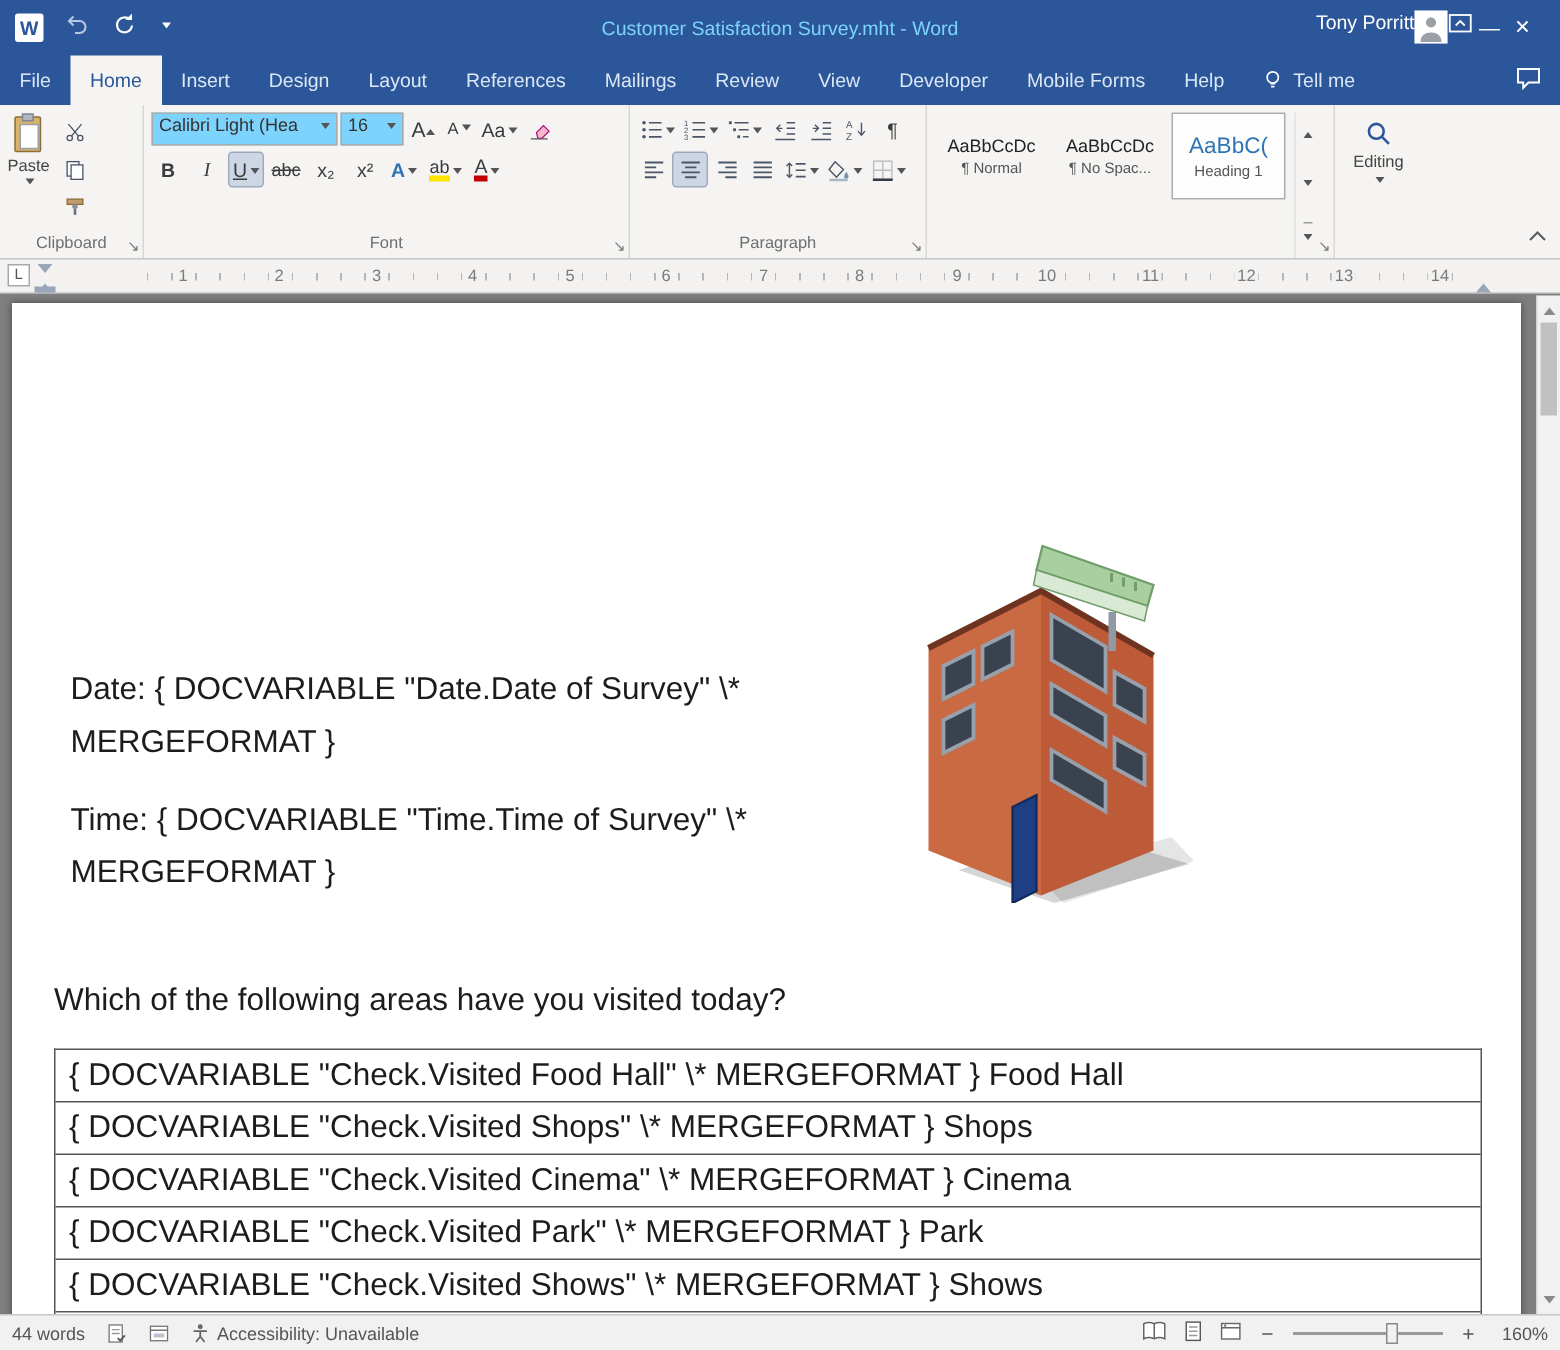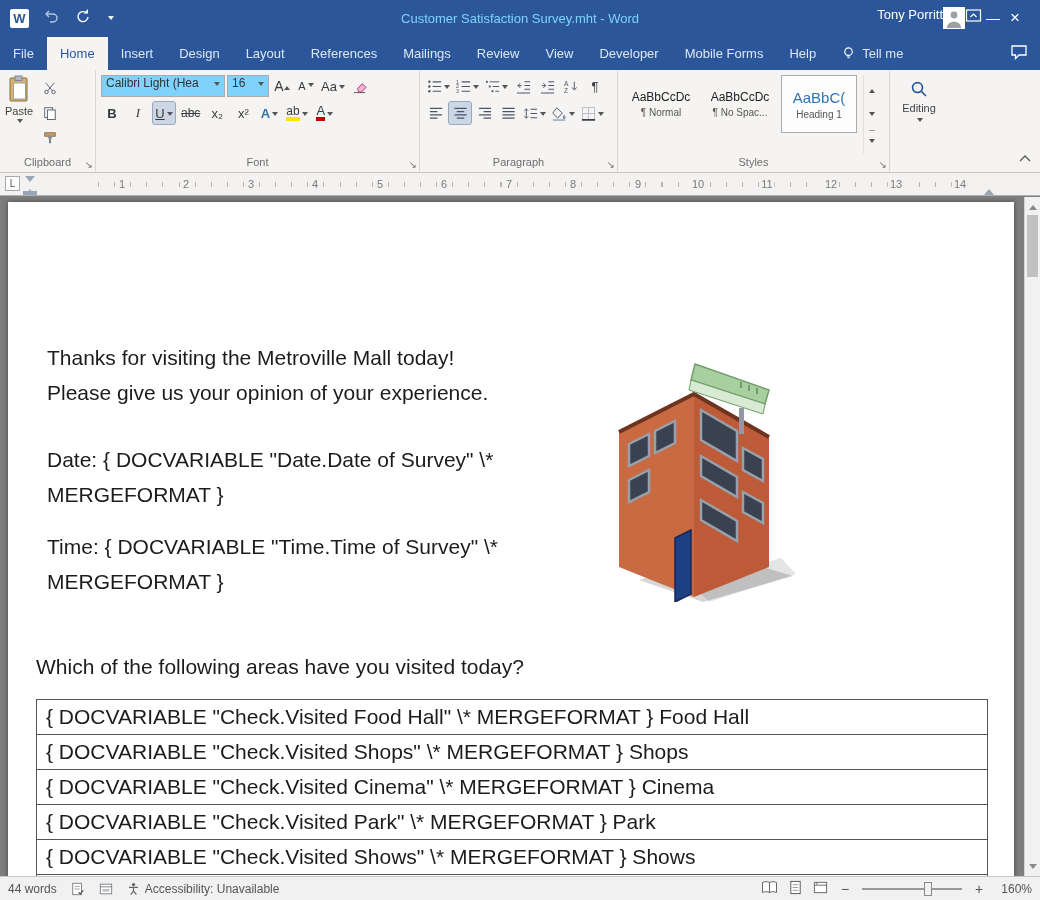--- a/index.html
+++ b/index.html
@@ -387,21 +387,20 @@
       <div class="stylecard selected">
         <span class="sprev h1">AaBbC(</span>
         <span class="sname">Heading 1</span>
       </div>
       <div class="sstrip">
         <span><span class="tri-up-s"></span></span>
         <span><span class="tri-down" style="margin:0;"></span></span>
         <span style="border-top:1px solid #999;padding-top:1px;"><span class="tri-down" style="margin:0;"></span></span>
       </div>
     </div>
-    <div class="glabel">Styles</div>
     <span class="dl">↘</span>
   </div>
 
   <div class="rgroup" style="width:58px;border-right:none;">
     <div class="gcontent" style="flex-direction:column;align-items:center;gap:4px;padding-top:10px;">
       <svg width="18" height="18" viewBox="0 0 16 16">
           <circle cx="6.7" cy="6.7" r="4.4" fill="none" stroke="#2b579a" stroke-width="1.5"></circle>
           <path d="M10.2 10.2 14.2 14.2" stroke="#2b579a" stroke-width="1.5"></path>
         </svg>
       <span style="font-size:11px;color:#444;">Editing</span>
@@ -438,24 +437,20 @@
   <span class="rnum" style="left:767px;">11</span>
   <span class="rnum" style="left:831px;">12</span>
   <span class="rnum" style="left:896px;">13</span>
   <span class="rnum" style="left:960px;">14</span>
 </div>
 
 <div class="docarea">
   <div class="page">
 
 
-    <div class="doc-p p-intro">
-      <div>Thanks for visiting the Metroville Mall today!</div>
-      <div>Please give us your opinion of your experience.</div>
-    </div>
 
     <div class="doc-p p-date">Date: { DOCVARIABLE "Date.Date of Survey" \* MERGEFORMAT }</div>
     <div class="doc-p p-time">Time: { DOCVARIABLE "Time.Time of Survey" \* MERGEFORMAT }</div>
 
     <svg class="building" viewBox="0 0 212 250">
       <polygon points="48,228 112,250 202,224 128,202" fill="#000" opacity="0.16"></polygon>
       <polygon points="100,232 190,206 205,222 118,250" fill="#000" opacity="0.10"></polygon>
 
       <polygon points="28,80 103,42 103,245 28,215" fill="#c96a43"></polygon>
       <polygon points="103,42 178,85 178,215 103,245" fill="#bd5b38"></polygon>

